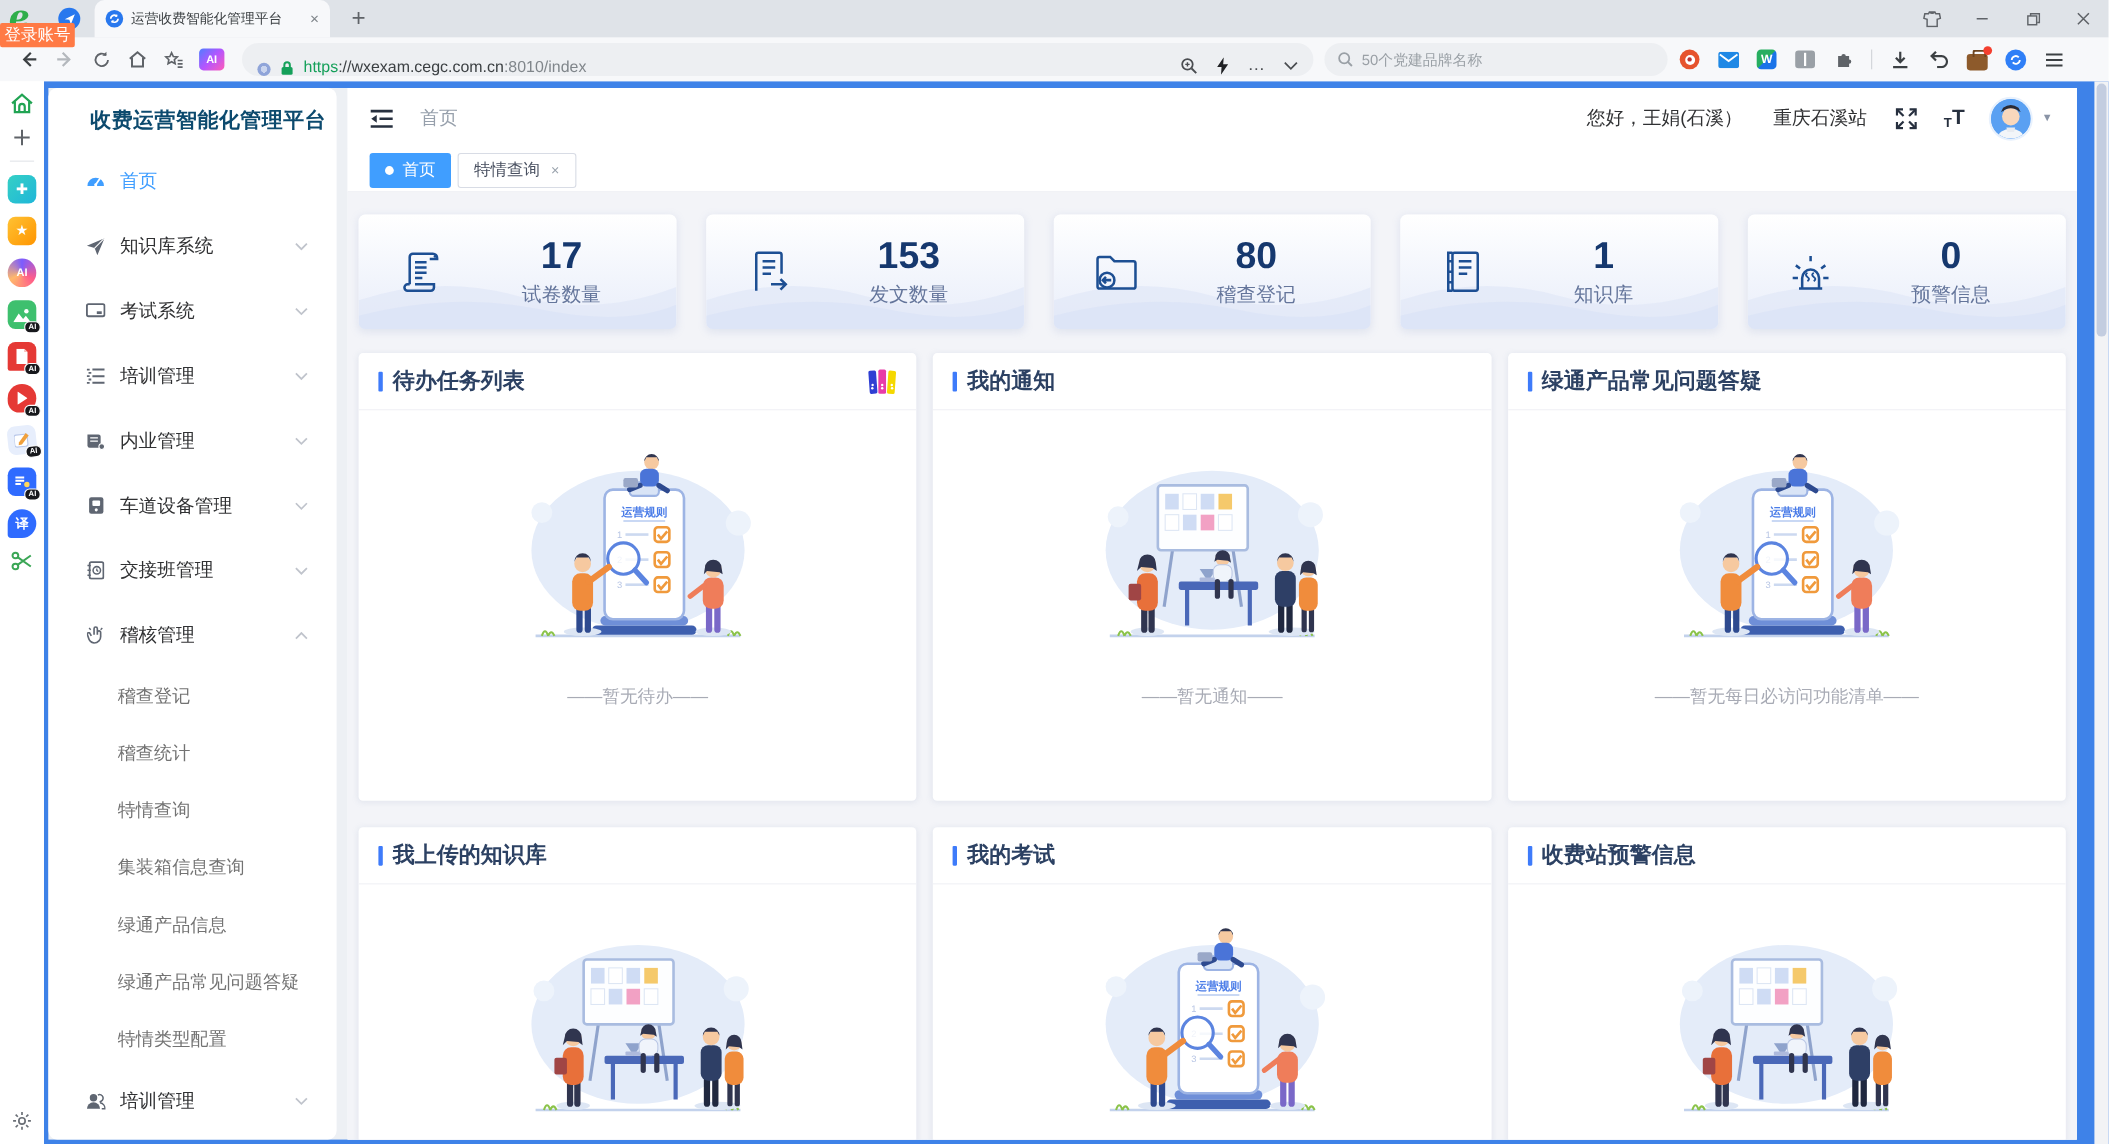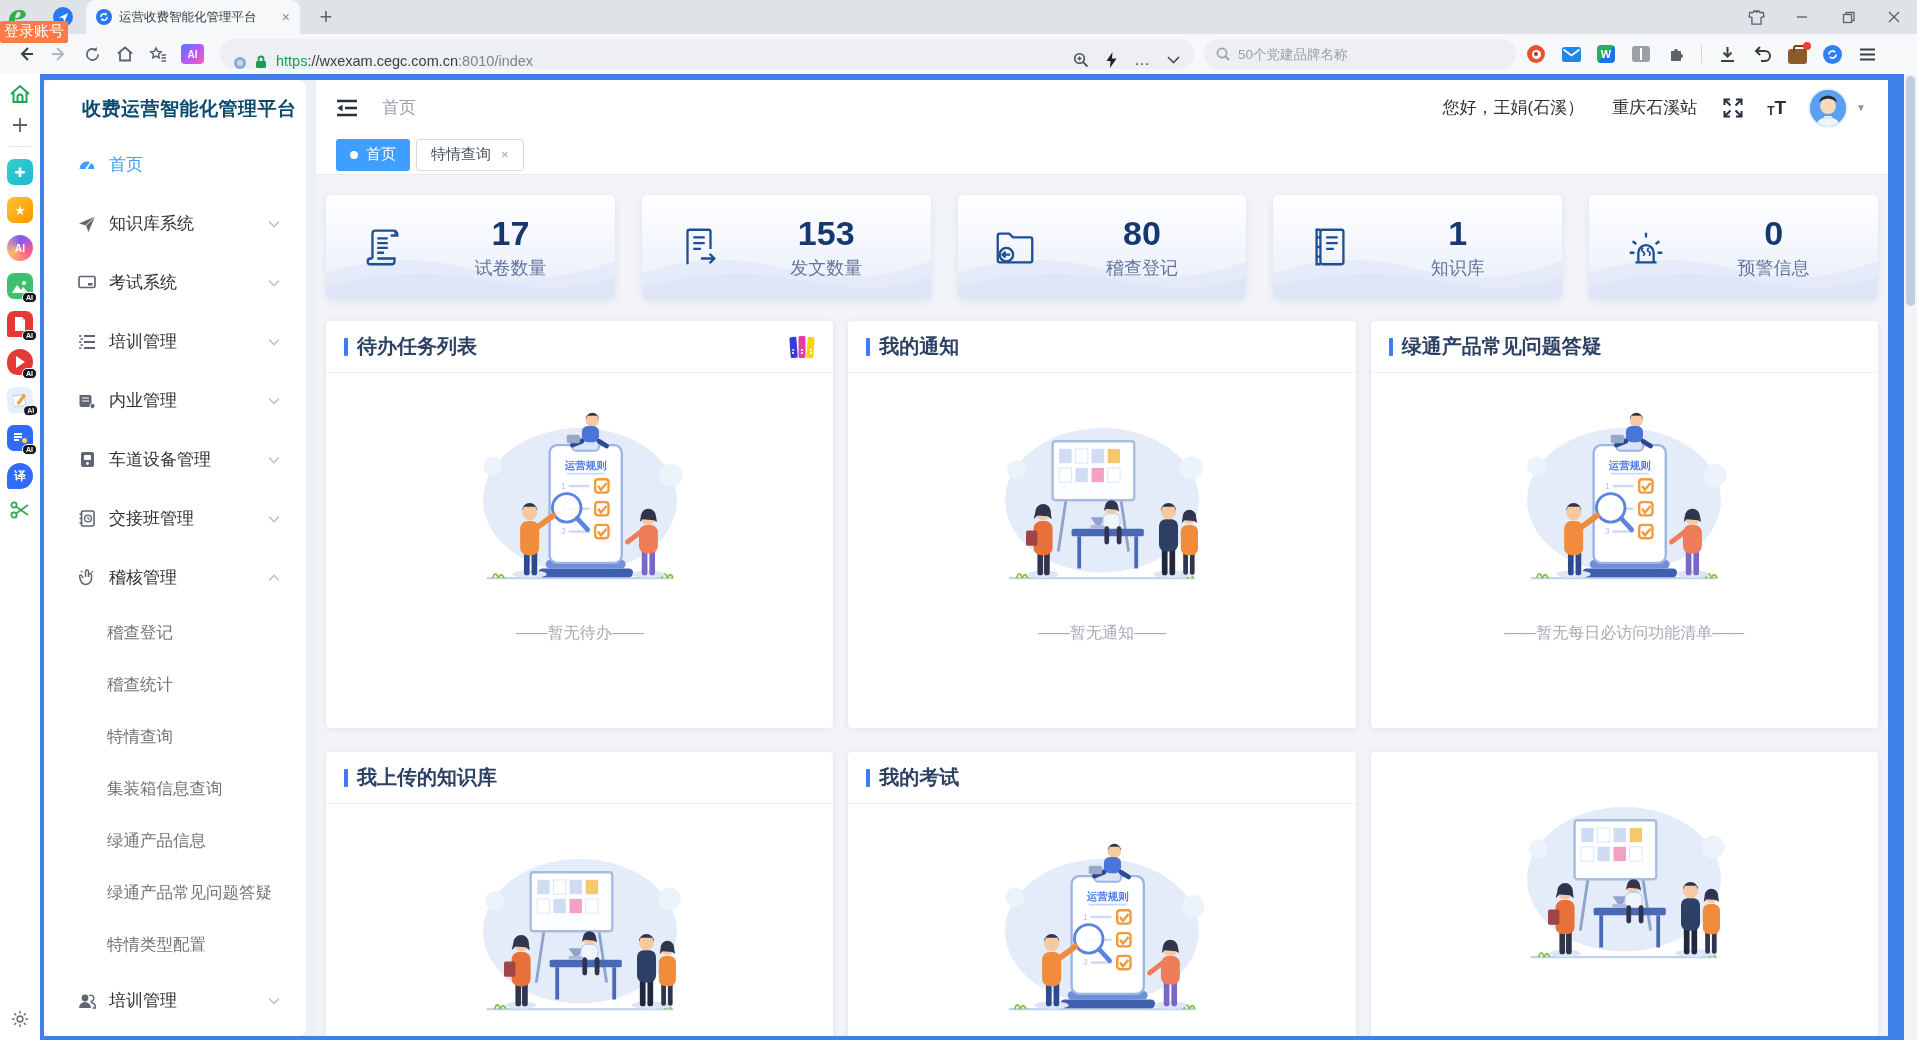--- a/index.html
+++ b/index.html
@@ -849,20 +849,24 @@
                 </div>
                 <div class="panel-bd">
                   <svg class="illo">
                       <use href="#illo-clipboard"></use>
                     </svg>
                   <div class="empty-text"></div>
                 </div>
               </div>
 
               <div class="panel">
+                <div class="panel-hd">
+                  <span class="panel-bar"></span>
+                  <span class="panel-title">收费站预警信息</span>
+                </div>
                 <div class="panel-bd">
                   <svg class="illo">
                       <use href="#illo-board"></use>
                     </svg>
                   <div class="empty-text"></div>
                 </div>
               </div>
             </div>
 
           </div>

